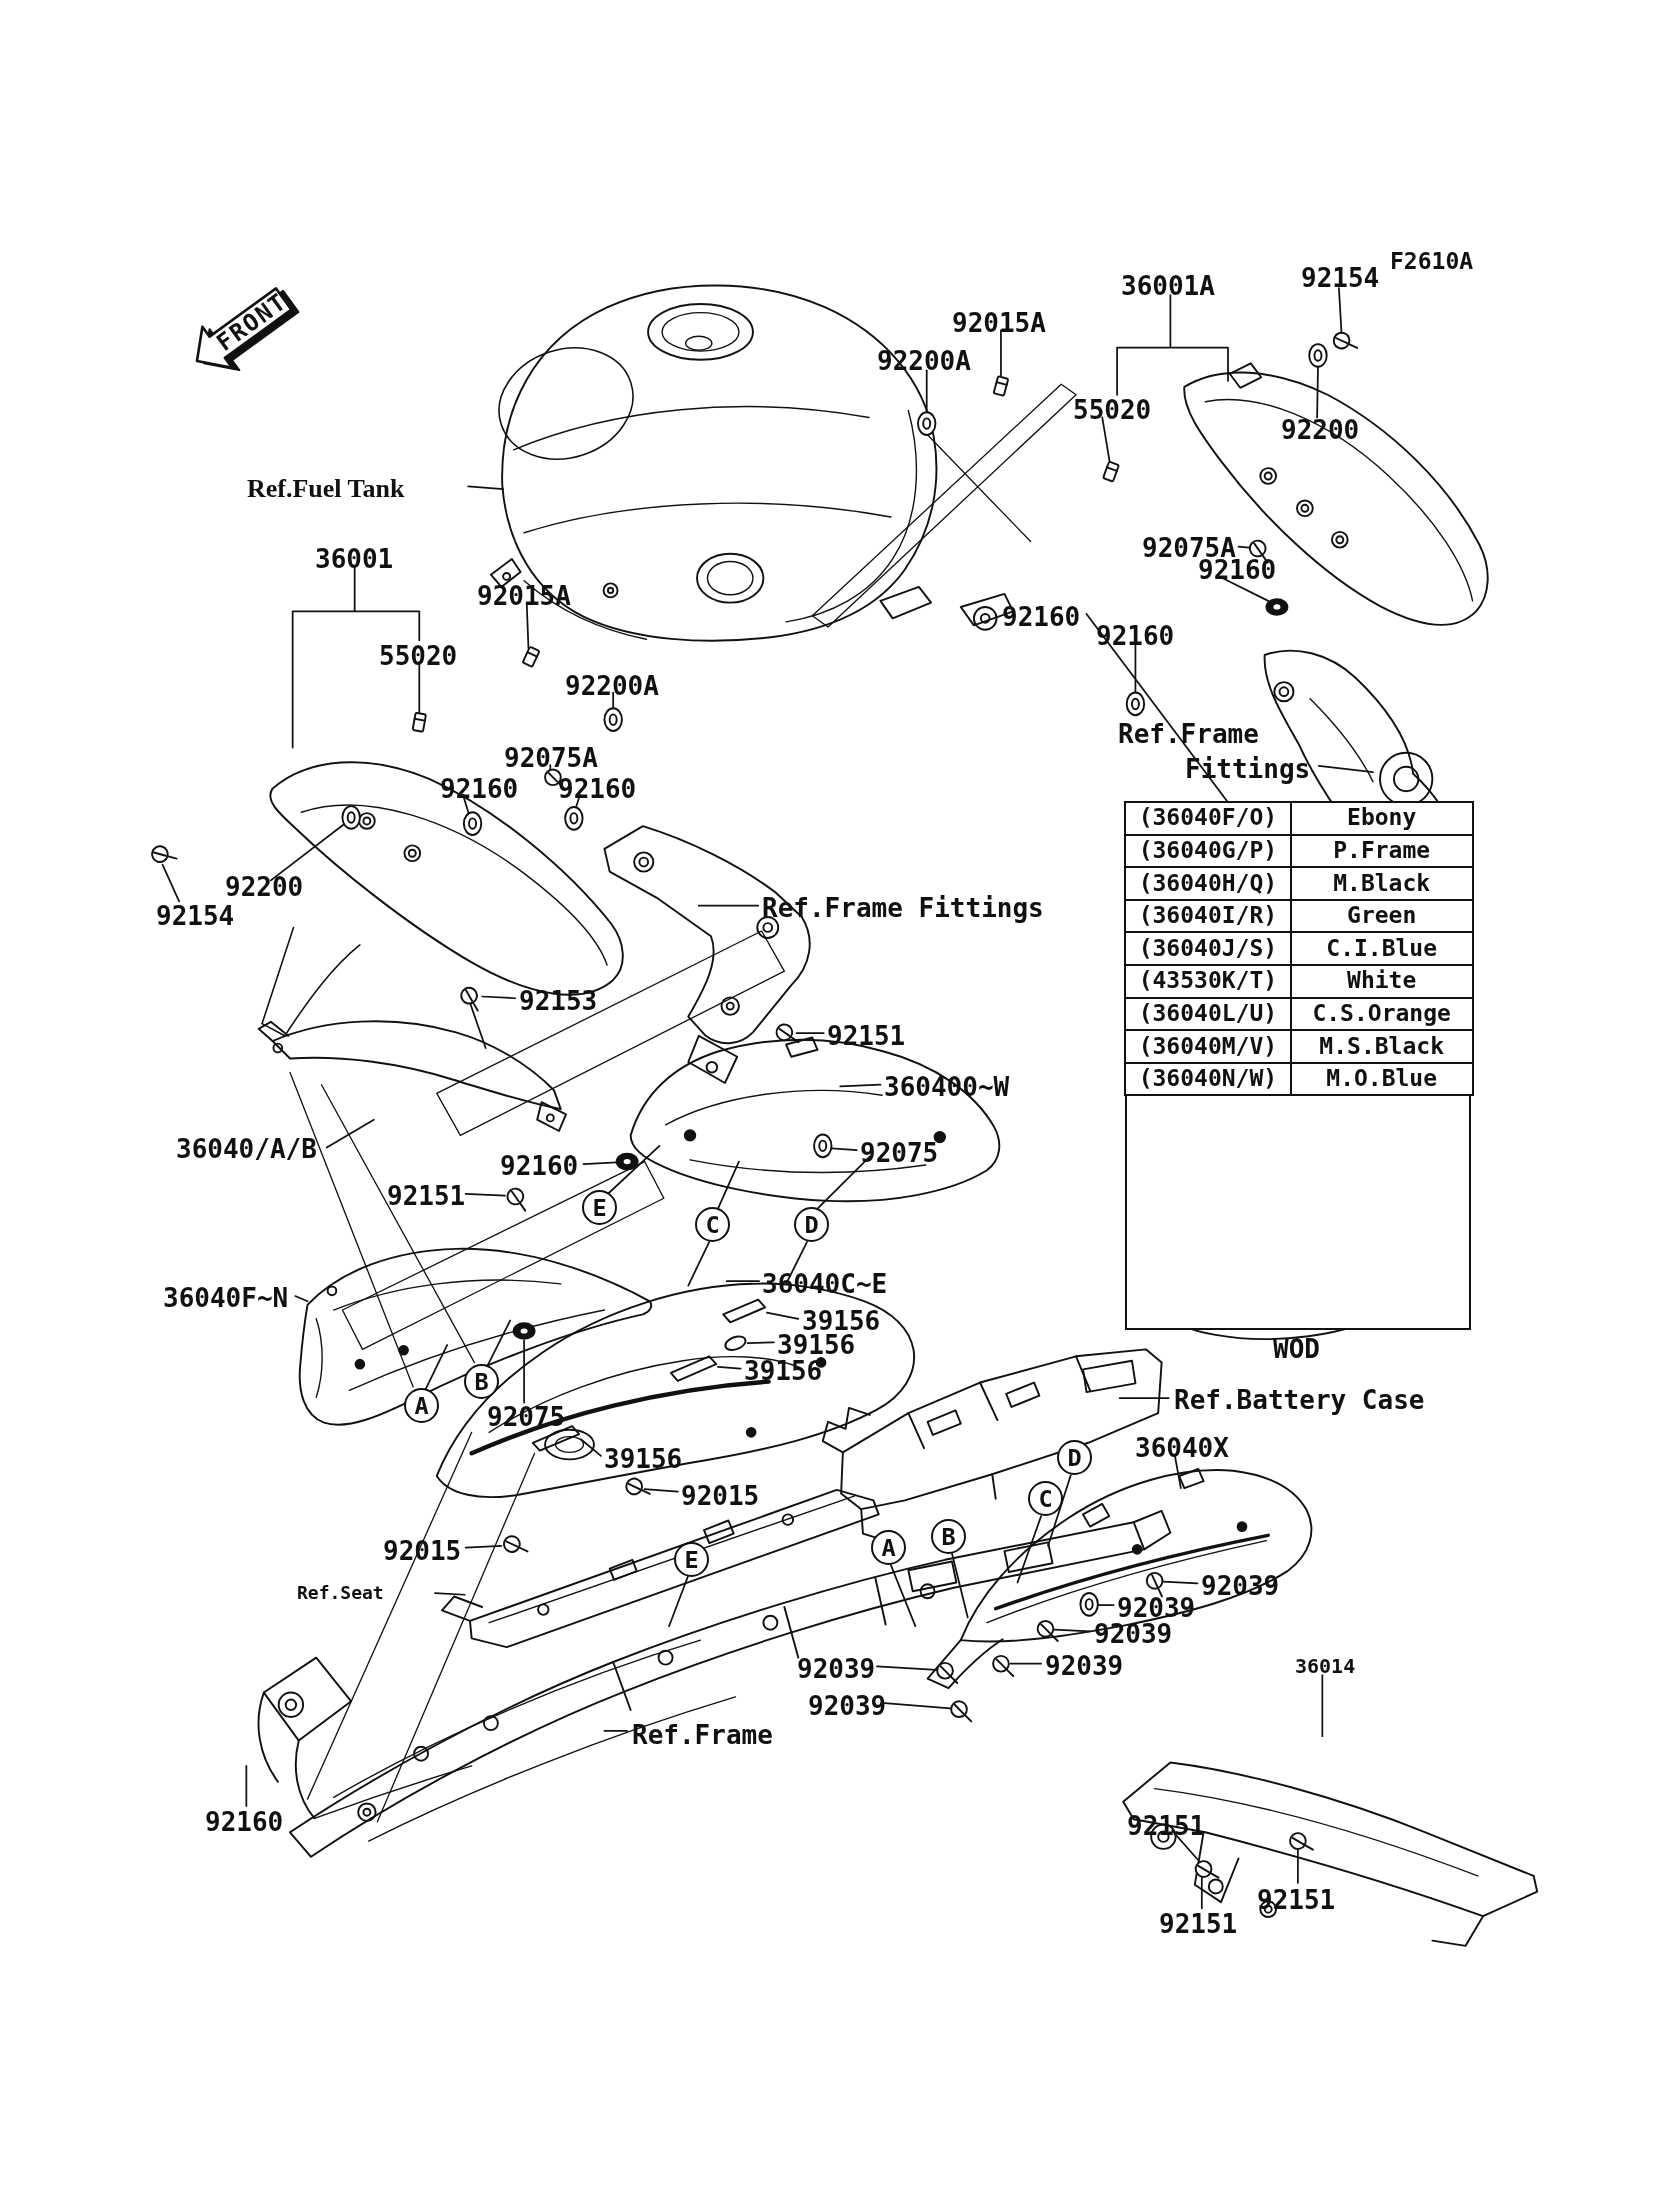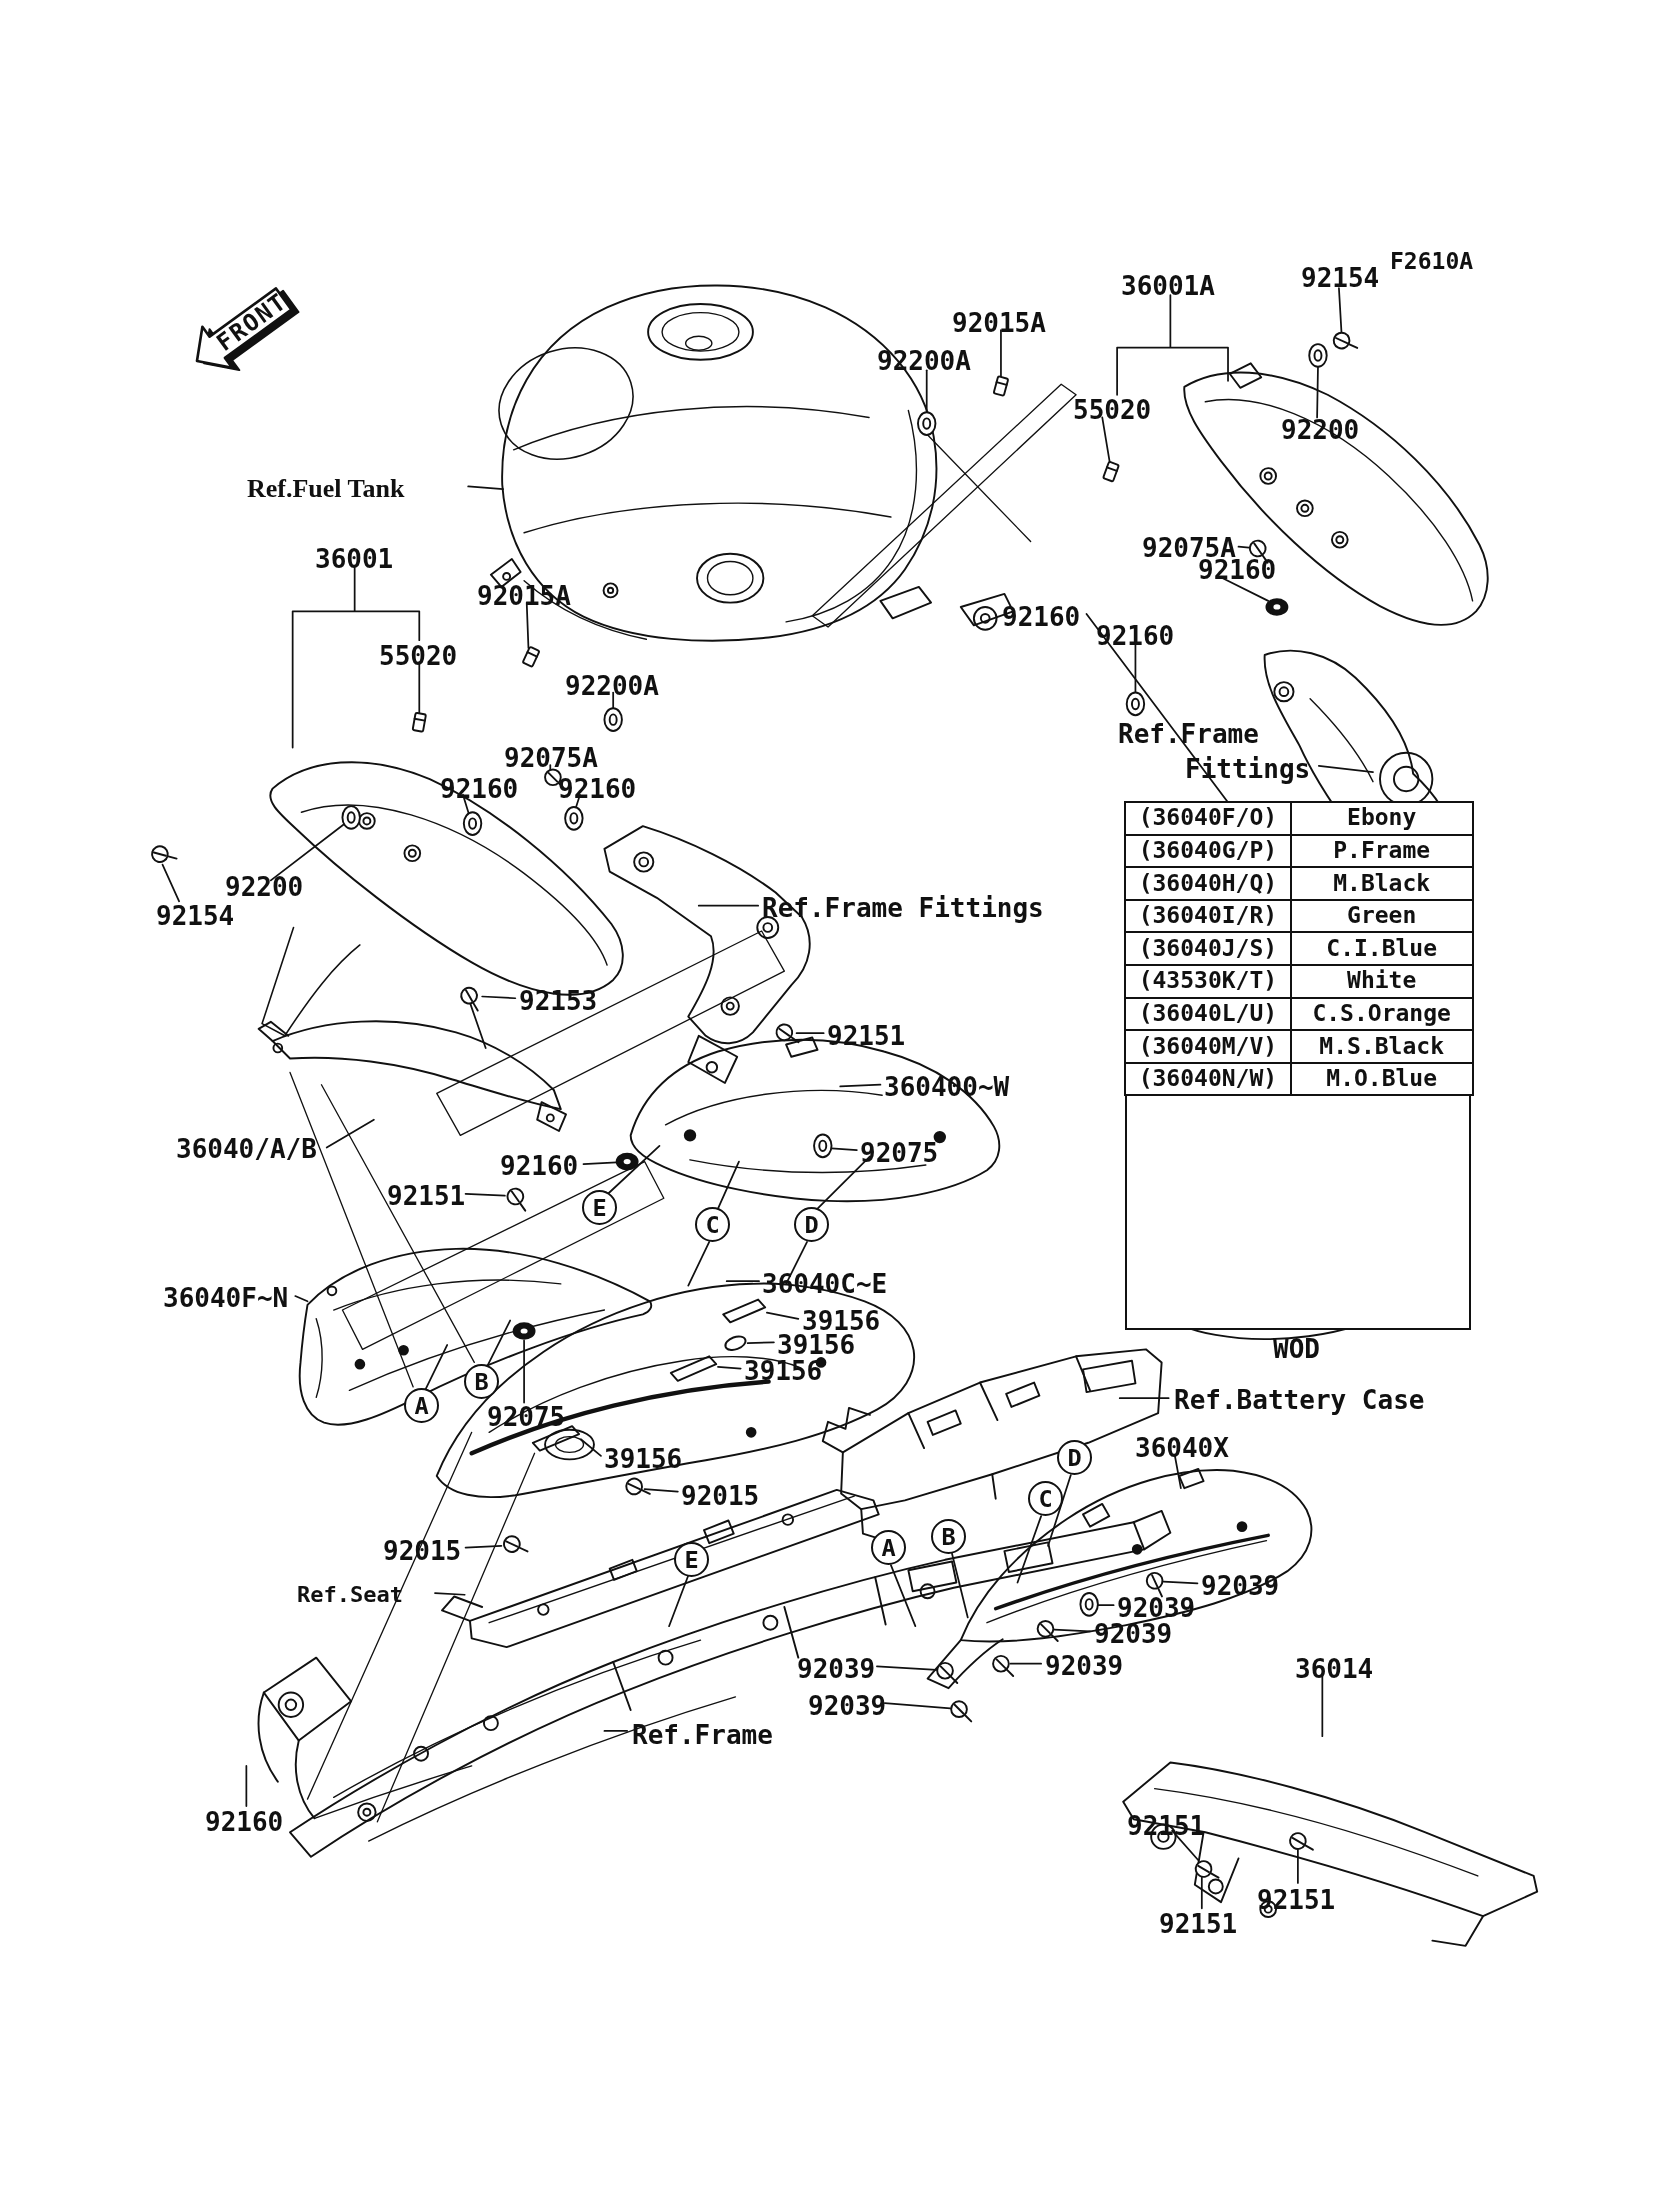--- a/index.html
+++ b/index.html
@@ -399,32 +399,32 @@
       <div class="lbl" style="left: 387px; top: 1183px; font-size: 26px;">92151</div>
       <div class="lbl" style="left: 163px; top: 1285px; font-size: 26px;">36040F~N</div>
       <div class="lbl" style="left: 762px; top: 1271px; font-size: 26px;">36040C~E</div>
       <div class="lbl" style="left: 802px; top: 1308px; font-size: 26px;">39156</div>
       <div class="lbl" style="left: 777px; top: 1332px; font-size: 26px;">39156</div>
       <div class="lbl" style="left: 744px; top: 1358px; font-size: 26px;">39156</div>
       <div class="lbl" style="left: 487px; top: 1404px; font-size: 26px;">92075</div>
       <div class="lbl" style="left: 604px; top: 1446px; font-size: 26px;">39156</div>
       <div class="lbl" style="left: 681px; top: 1483px; font-size: 26px;">92015</div>
       <div class="lbl" style="left: 383px; top: 1538px; font-size: 26px;">92015</div>
-      <div class="lbl" style="left: 297px; top: 1584px; font-size: 22px;">Ref.Seat</div>
+      <div class="lbl" style="left: 297px; top: 1584px; font-size: 18px;">Ref.Seat</div>
       <div class="lbl" style="left: 632px; top: 1722px; font-size: 26px;">Ref.Frame</div>
       <div class="lbl" style="left: 205px; top: 1809px; font-size: 26px;">92160</div>
       <div class="lbl" style="left: 1174px; top: 1387px; font-size: 26px;">Ref.Battery Case</div>
       <div class="lbl" style="left: 1135px; top: 1435px; font-size: 26px;">36040X</div>
       <div class="lbl" style="left: 1201px; top: 1573px; font-size: 26px;">92039</div>
       <div class="lbl" style="left: 1117px; top: 1595px; font-size: 26px;">92039</div>
       <div class="lbl" style="left: 1094px; top: 1621px; font-size: 26px;">92039</div>
       <div class="lbl" style="left: 1045px; top: 1653px; font-size: 26px;">92039</div>
       <div class="lbl" style="left: 797px; top: 1656px; font-size: 26px;">92039</div>
       <div class="lbl" style="left: 808px; top: 1693px; font-size: 26px;">92039</div>
-      <div class="lbl" style="left: 1295px; top: 1656px; font-size: 26px;">36014</div>
+      <div class="lbl" style="left: 1295px; top: 1656px; font-size: 20px;">36014</div>
       <div class="lbl" style="left: 1127px; top: 1813px; font-size: 26px;">92151</div>
       <div class="lbl" style="left: 1257px; top: 1887px; font-size: 26px;">92151</div>
       <div class="lbl" style="left: 1159px; top: 1911px; font-size: 26px;">92151</div>
       <div class="lbl" style="left: 1130px; top: 1107px; font-size: 26px;">(36040F~W)</div>
       <div class="lbl" style="left: 1273px; top: 1336px; font-size: 26px;">WOD</div>
     </div>
 
   <div id="circles">
       <div class="circ" style="left: 582px; top: 1190px;">E</div>
       <div class="circ" style="left: 695px; top: 1207px;">C</div>

